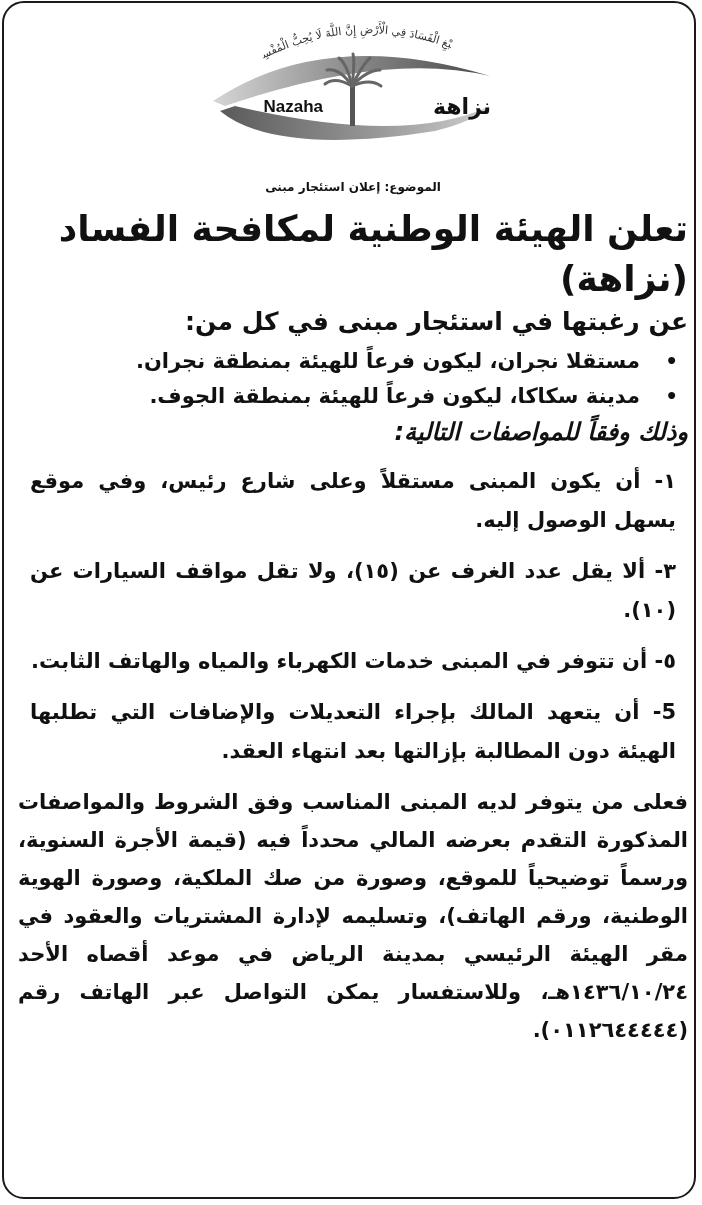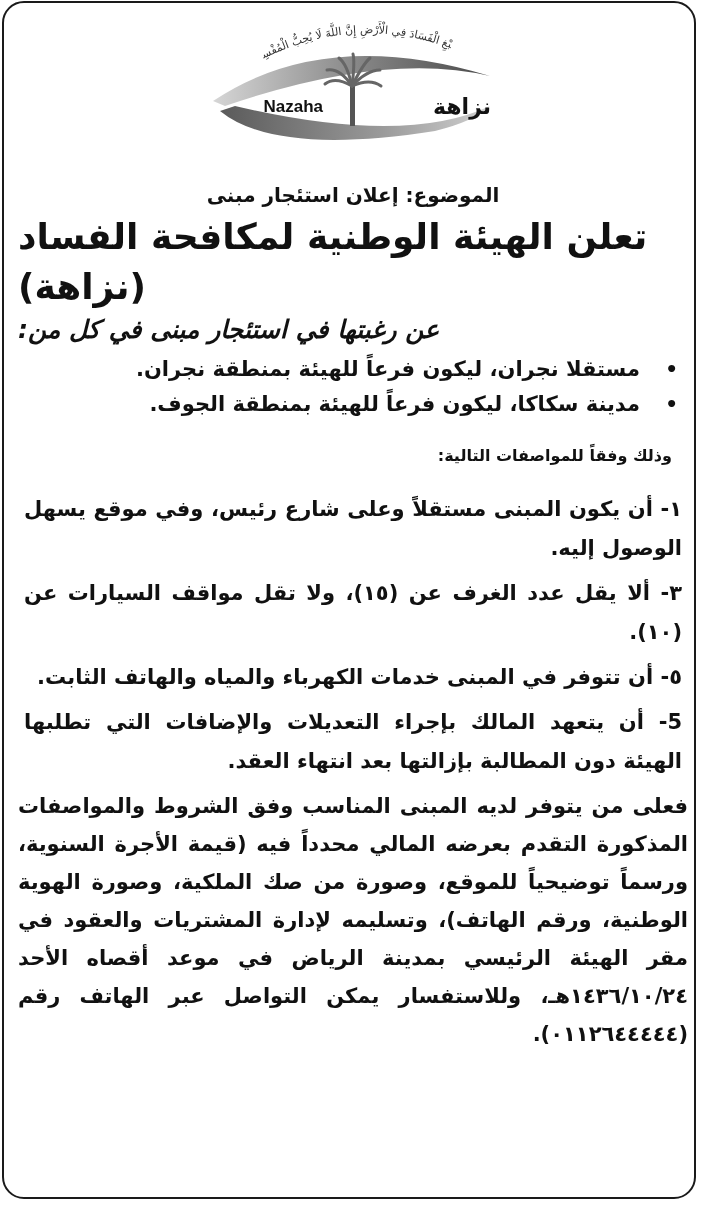--- a/index.html
+++ b/index.html
@@ -37,64 +37,64 @@
       position: absolute;
       left: 18px;
       right: 14px;
       top: 160px;
       direction: rtl;
       text-align: right;
       font-weight: bold;
     }
     .subject {
       text-align: center;
-      font-size: 20px;
+      font-size: 12px;
       line-height: 30px;
-      margin: 20px 0 0 0;
+      margin: 12px 0 0 0;
     }
     .headline {
-      text-align: left;
+      text-align: right;
       font-size: 36px;
       line-height: 50px;
       margin: 2px 0 0 0;
       letter-spacing: -0.5px;
     }
     .intro {
-      text-align: left;
+      text-align: right;
       font-size: 25px;
       line-height: 36px;
       margin: 0;
-      font-style: italic;
     }
     .bullets {
       list-style: none;
       margin: 4px 0 0 0;
       padding: 0 0 0 0;
     }
     .bullets li {
       font-size: 21px;
       line-height: 35px;
       padding-right: 48px;
       position: relative;
     }
     .bullets li .dot {
       position: absolute;
       right: 10px;
       top: 0;
       font-size: 20px;
     }
     .lead {
-      font-size: 16px;
+      font-size: 24px;
       line-height: 36px;
-      margin: 16px;
+      margin: 0;
+      font-style: italic;
     }
     .spec {
       font-size: 21px;
       line-height: 39px;
-      margin: 6px;
+      margin: 12px;
       text-align: justify;
       text-align-last: right;
     }
     .closing {
       font-size: 21px;
       line-height: 38px;
       margin: 2px 0 0 0;
       text-align: justify;
       text-align-last: right;
     }

